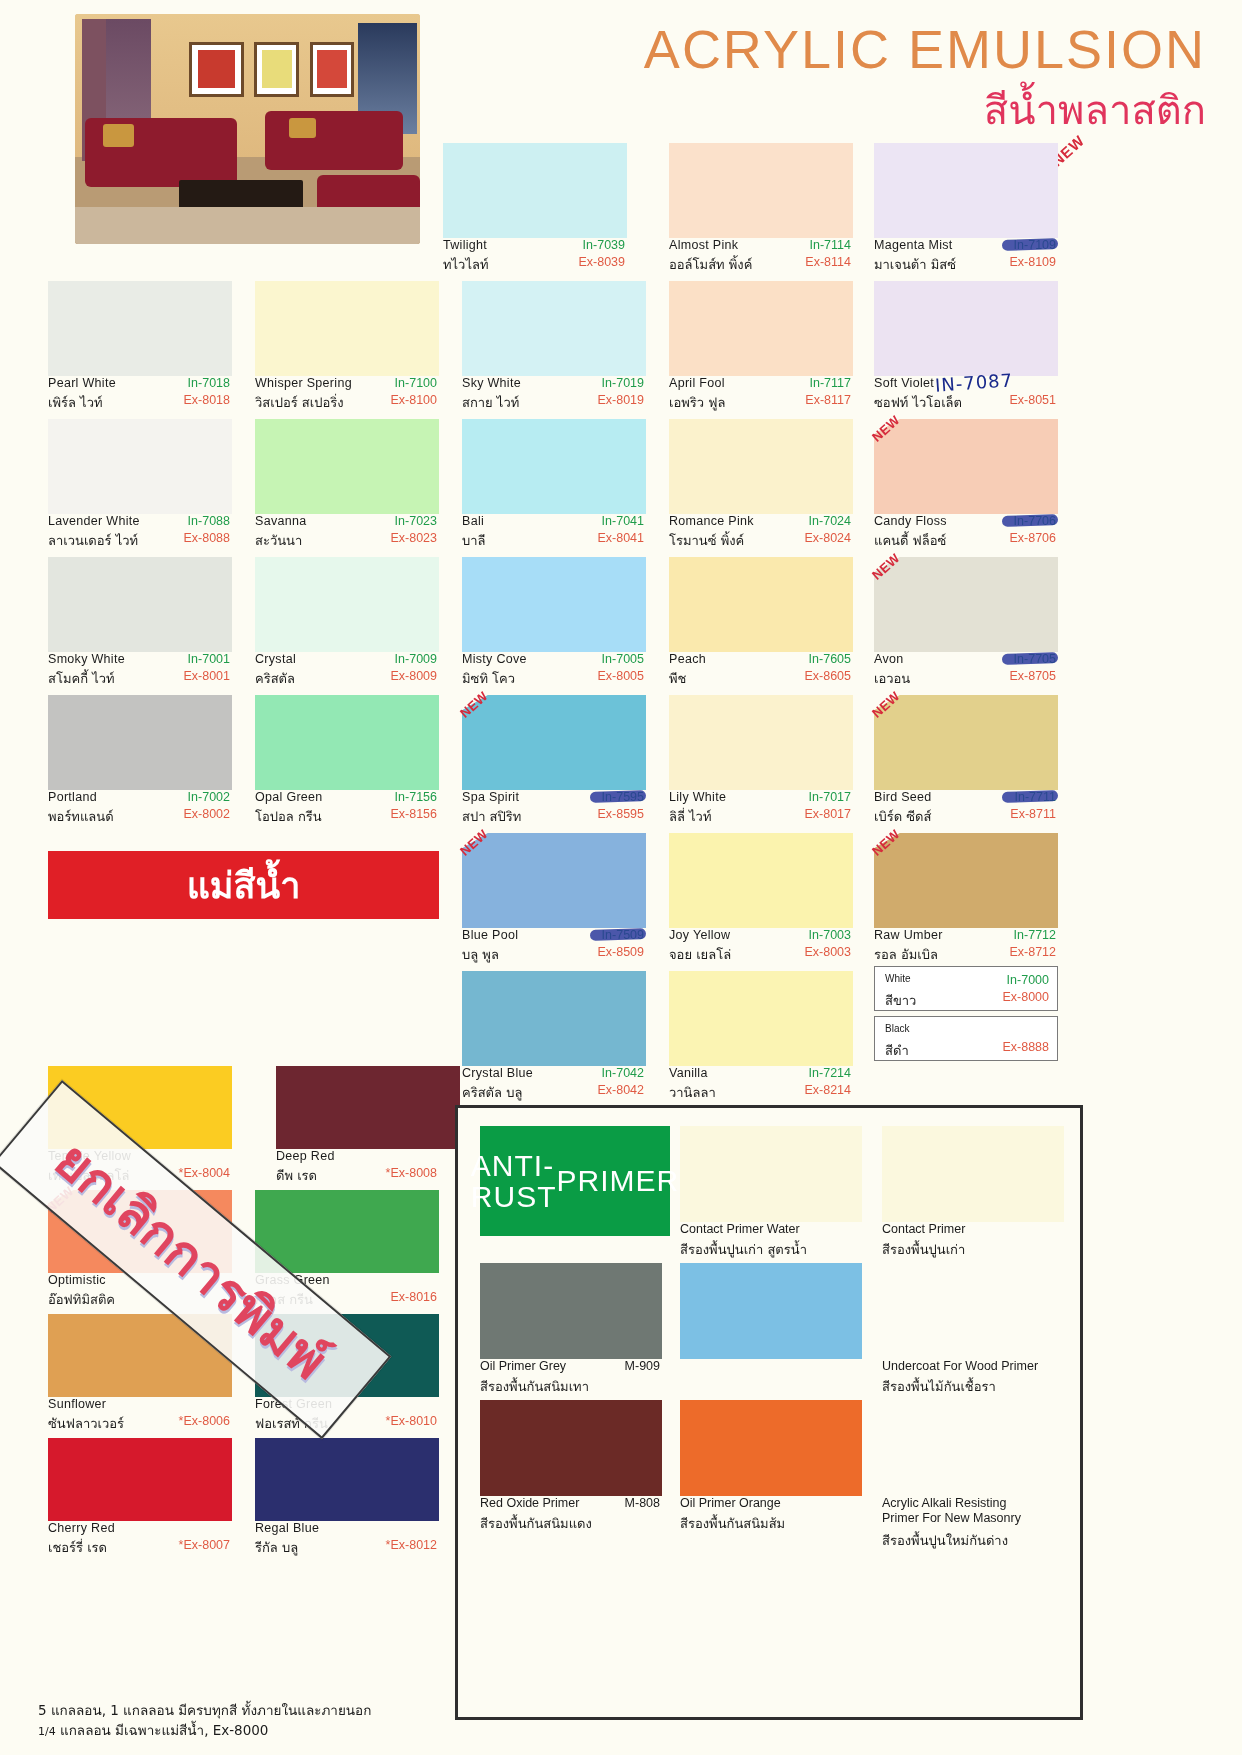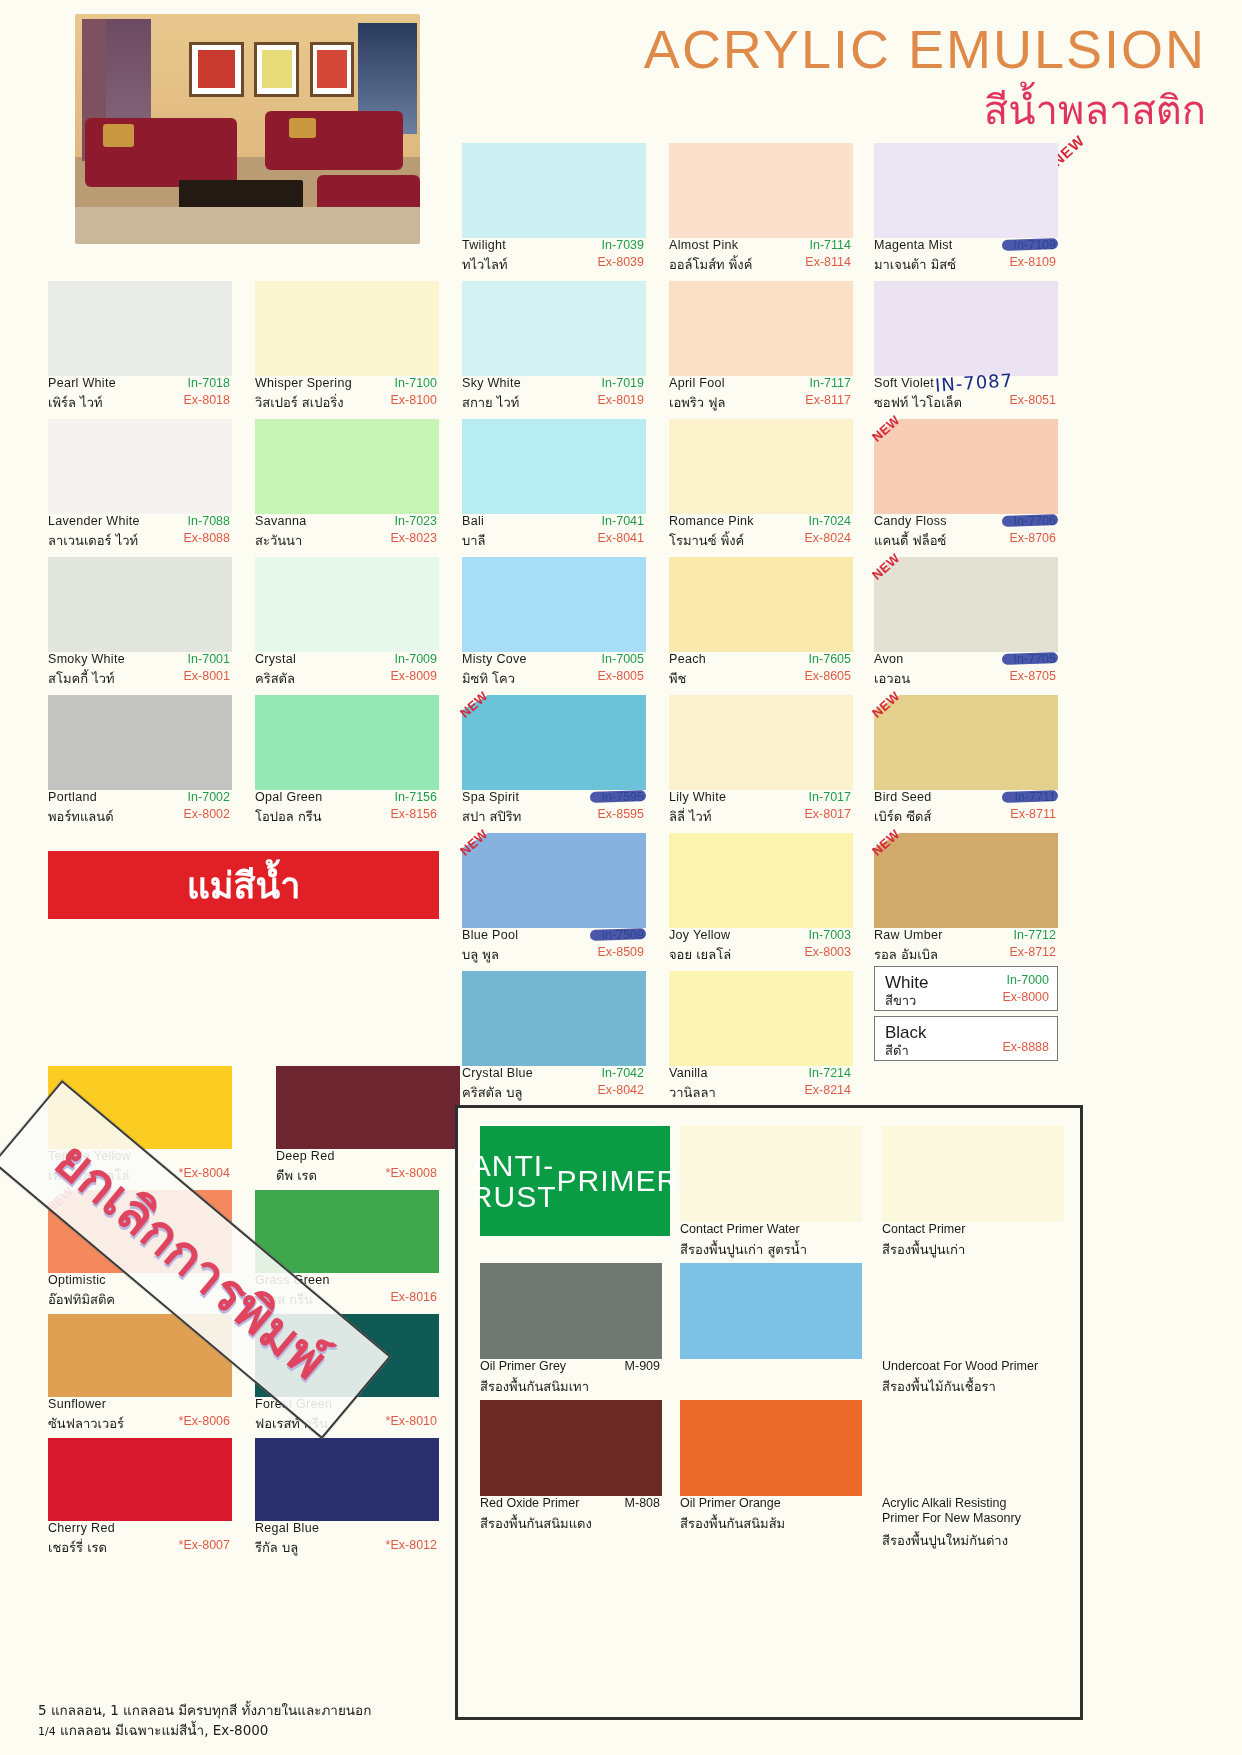--- a/index.html
+++ b/index.html
@@ -77,21 +77,21 @@
     position:absolute; left:48px; top:851px; width:391px; height:68px;
     background:#e01f26; display:flex; align-items:center; justify-content:center;
   }
   #red-banner span { color:#fff; font-size:36px; font-family:"DejaVu Sans",sans-serif; font-weight:bold;}
 
   
   .wbbox {
     position:absolute; left:874px; width:184px; height:45px;
     border:1px solid #7a7a7a; background:#fff;
   }
-  .wbbox .en { position:absolute; left:10px; top:6px; font-size:17px; color:#1b1b1b;}
+  .wbbox .en { position:absolute; left:10px; top:6px; font-size:10px; color:#1b1b1b;}
   .wbbox .th { position:absolute; left:10px; top:23px; font-size:13px; color:#1b1b1b; font-family:"DejaVu Sans",sans-serif;}
   .wbbox .inc { position:absolute; right:8px; top:6px; font-size:12.5px; color:#1f9c4b;}
   .wbbox .exc { position:absolute; right:8px; top:23px; font-size:12.5px; color:#e05a43;}
 
   
   #primer-panel {
     position:absolute; left:455px; top:1105px; width:628px; height:615px;
     border:3px solid #2f2f2f; background:#fdfcf3;
   }
   #arp-logo {
@@ -161,21 +161,21 @@
       <div class="ph-table"></div>
       <div class="ph-rug"></div>
     </div>
   </div>
   <div id="title-en">ACRYLIC EMULSION</div>
   <div id="title-th">สีน้ำพลาสติก</div>
   <div id="header-new">NEW</div>
 </div>
 
 <div id="grid">
-    <div class="cell" style="left: 462px; top: 143px; text-align: right;">
+    <div class="cell" style="left: 443px; top: 143px; text-align: right;">
       <div class="chip" style="background: rgb(205, 240, 242);"></div>
       <div class="lbl">
         <div class="en">Twilight</div>
         <div class="th">ทไวไลท์</div>
         <div class="inc">In-7039</div>
         <div class="exc">Ex-8039</div>
       </div>
     </div>
     <div class="cell" style="left: 669px; top: 143px;">
       <div class="chip" style="background: rgb(251, 225, 203);"></div>

